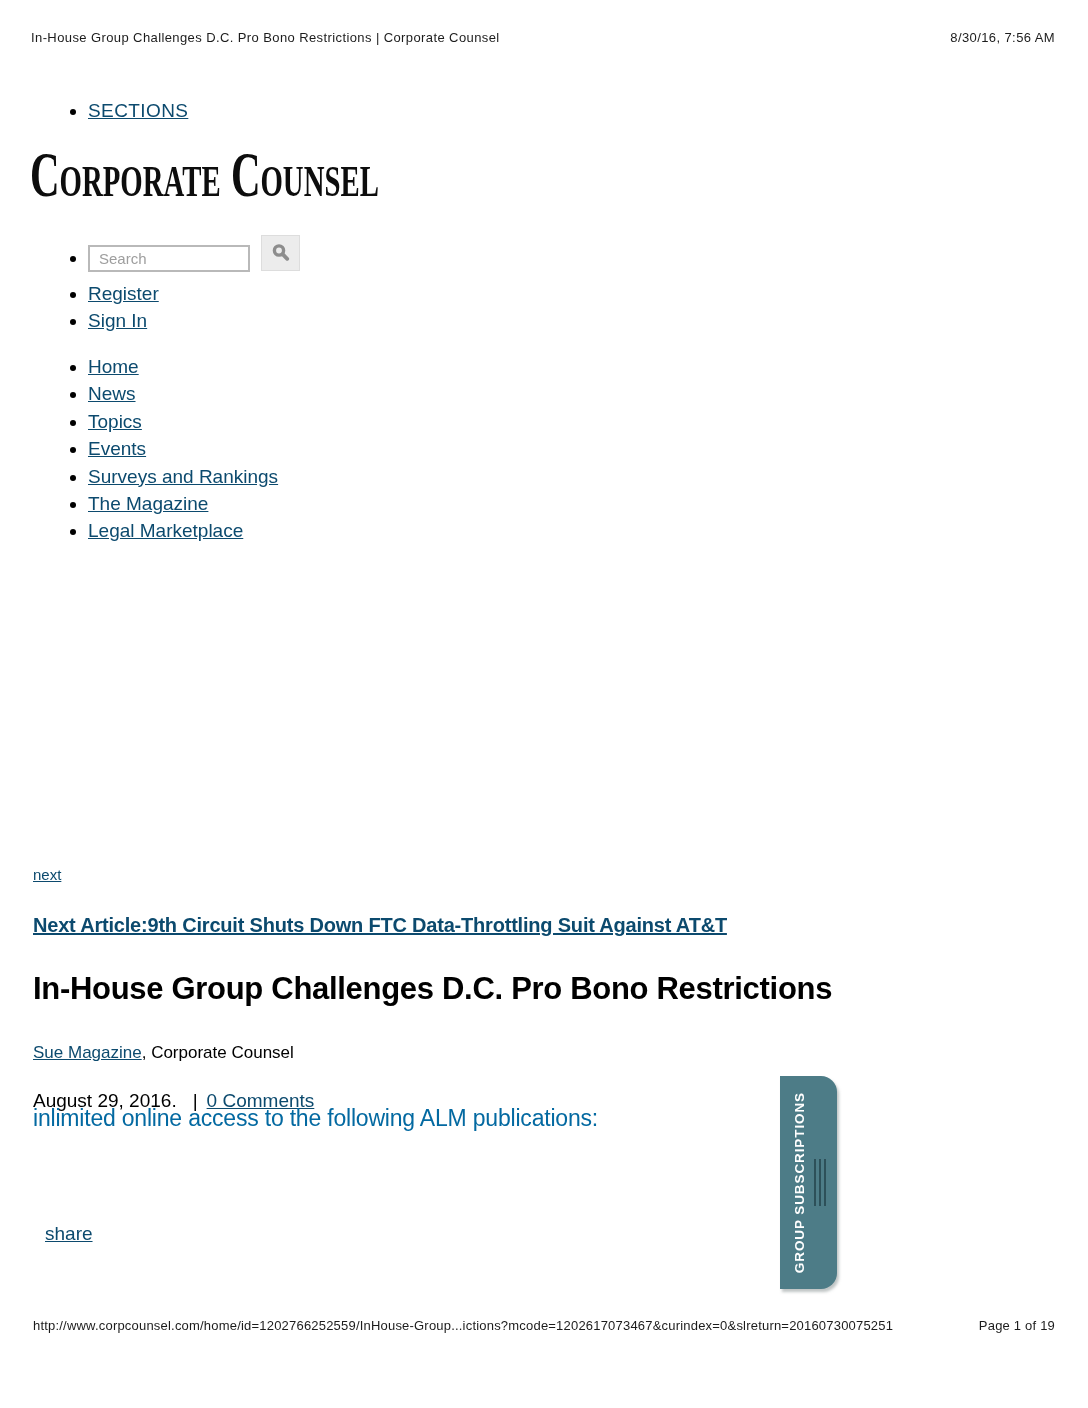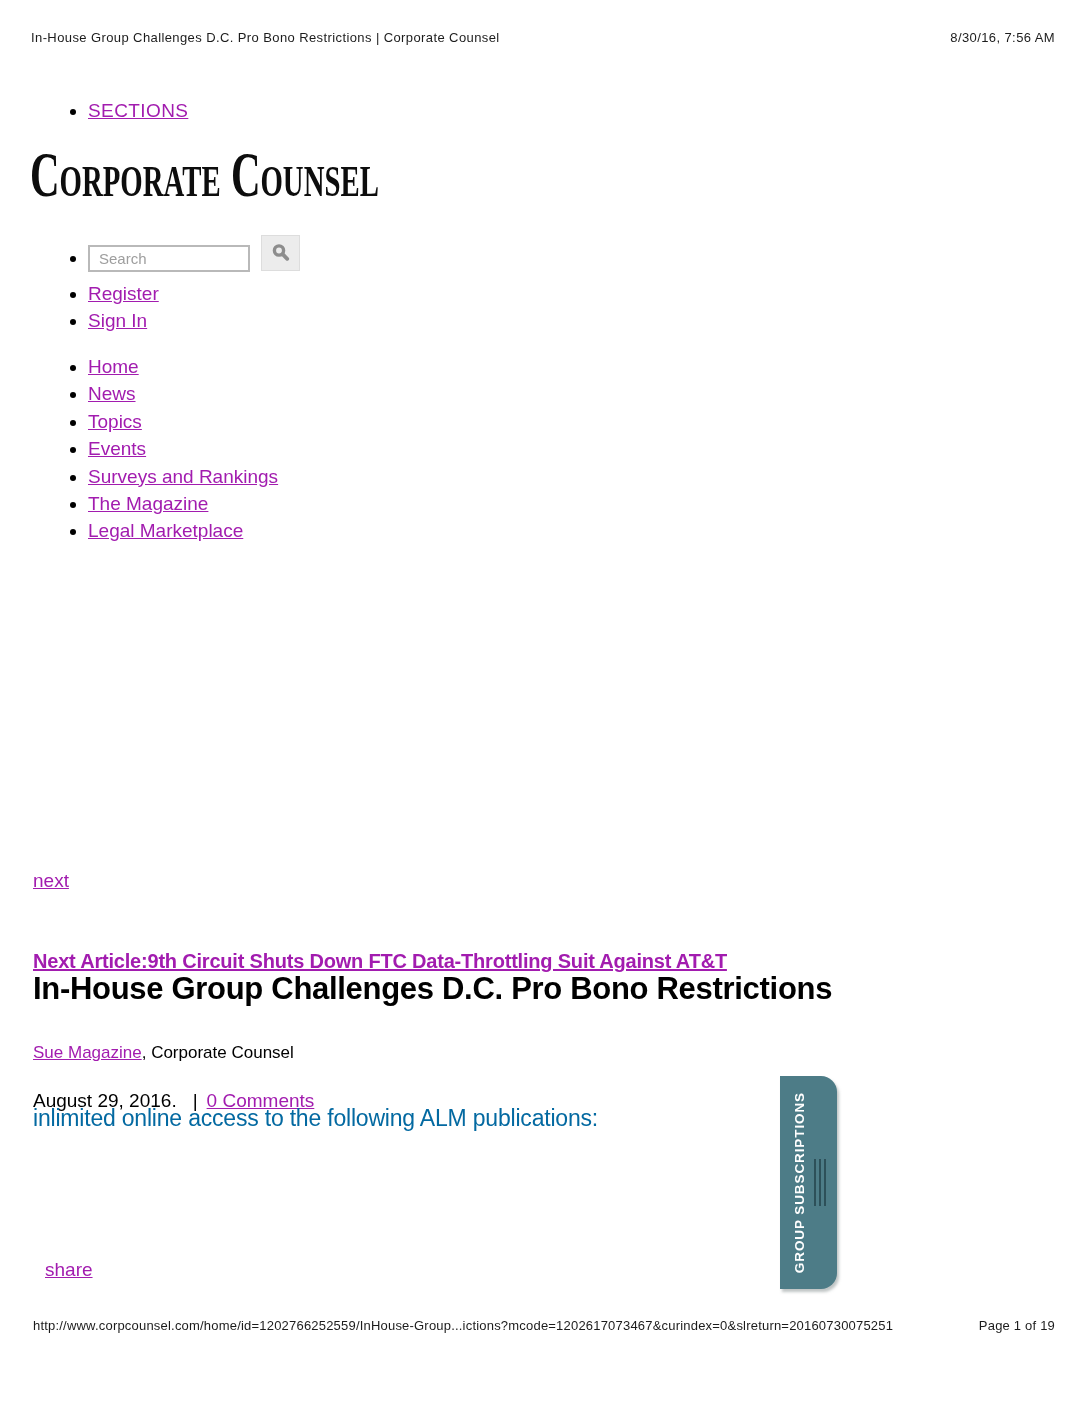--- a/index.html
+++ b/index.html
@@ -6,21 +6,21 @@
   html, body { background: #ffffff; }
   .page {
     position: relative;
     width: 1088px;
     height: 1408px;
     background: #ffffff;
     font-family: "Liberation Sans", "DejaVu Sans", sans-serif;
     color: #000;
     overflow: hidden;
   }
-  a { color: #a21caf; text-decoration: underline; cursor: pointer; margin-top: 36px; }
+  a { color: #0c4a6e; text-decoration: underline; cursor: pointer; }
 
   
   .print-header {
     position: absolute; top: 30px; left: 31px; right: 33px;
     display: flex; justify-content: space-between;
     font-size: 13px; color: #1c1c1c; letter-spacing: 0.4px;
   }
   .print-footer {
     position: absolute; top: 1318px; left: 33px; right: 33px;
     display: flex; justify-content: space-between; gap: 30px;
@@ -73,21 +73,21 @@
     background: #ececec; border: 1px solid #ddd;
     margin-left: 6px; vertical-align: middle;
     transform: translateY(-6px);
     cursor: pointer;
   }
 
   
   .main-nav { top: 353px; }
 
   
-  .next-link { position: absolute; top: 834px; left: 33px; font-size: 19px; }
+  .next-link { position: absolute; top: 866px; left: 33px; font-size: 15px; }
   .next-article-link {
     position: absolute; top: 914px; left: 33px;
     font-size: 20px; font-weight: 700; letter-spacing: -0.2px;
     white-space: nowrap;
   }
   .article-title {
     position: absolute; top: 971px; left: 33px;
     font-size: 31px; font-weight: 700; letter-spacing: -0.3px;
     color: #000; white-space: nowrap;
   }

